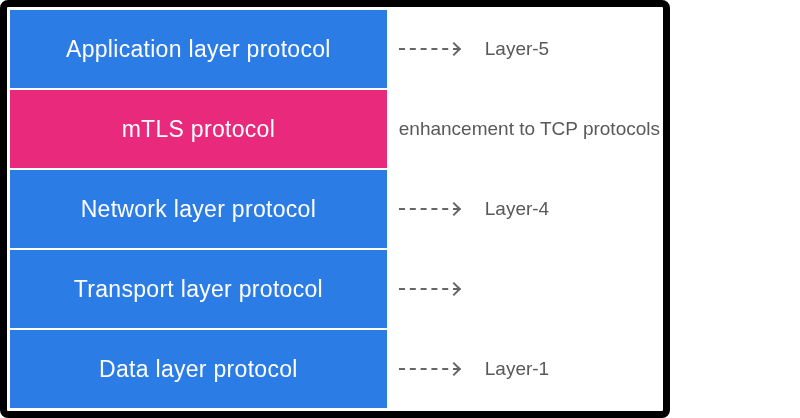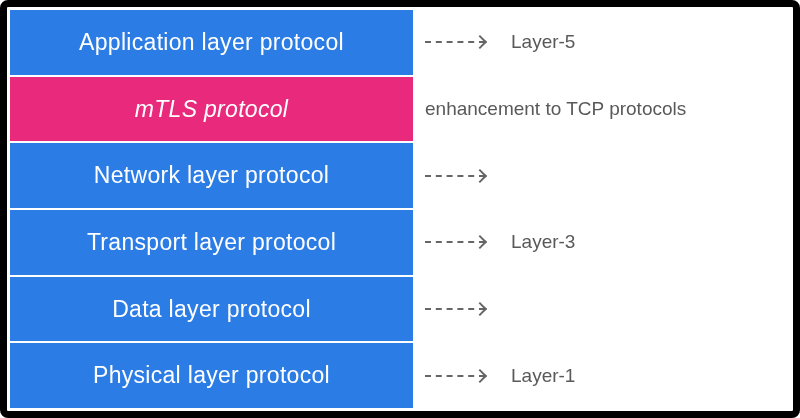--- a/index.html
+++ b/index.html
@@ -6,21 +6,21 @@
     --blue:#2C7CE5;
     --pink:#E9297C;
     --gray:#595959;
     --arrow:#666666;
   }
   *{ box-sizing:border-box; margin:0; padding:0; }
   html,body{ width:800px; height:418px; background:#fff; }
   body{ font-family:"Liberation Sans", sans-serif; }
 
   .frame{
-    width:800px; height:418px;
+    width:670px; height:418px;
     background:#ffffff;
     border:7px solid #000000;
     border-radius:8px;
     padding:3px;
     display:flex;
   }
 
   .stack{
     width:403px;
     height:100%;
@@ -28,21 +28,21 @@
     flex-direction:column;
     gap:2px;
   }
   .layer-box{
     flex:1;
     display:flex;
     align-items:center;
     justify-content:center;
   }
   .layer-box.blue{ background:var(--blue); }
-  .layer-box.pink{ background:var(--pink);font-style:italic; }
+  .layer-box.pink{ background:var(--pink); }
   .layer-box .box-label{
     color:#ffffff;
     font-size:23px;
     font-weight:400;
     letter-spacing:0.3px;
     white-space:nowrap;
   }
 
   .annotations{
     flex:1;
@@ -93,23 +93,20 @@
     </div>
     <div class="layer-box blue">
       <span class="box-label">Network layer protocol</span>
     </div>
     <div class="layer-box blue">
       <span class="box-label">Transport layer protocol</span>
     </div>
     <div class="layer-box blue">
       <span class="box-label">Data layer protocol</span>
     </div>
-    <div class="layer-box blue">
-      <span class="box-label">Physical layer protocol</span>
-    </div>
   </div>
 
   <div class="annotations">
 
     <div class="ann-row">
       <span class="dashed-arrow">
         <span class="shaft"></span>
         <span class="head"></span>
       </span>
       <span class="ann-label with-arrow">Layer-5</span>
@@ -117,29 +114,23 @@
 
     <div class="ann-row">
       <span class="ann-label">enhancement to TCP protocols</span>
     </div>
 
     <div class="ann-row">
       <span class="dashed-arrow">
         <span class="shaft"></span>
         <span class="head"></span>
       </span>
+      <span class="ann-label with-arrow">Layer-4</span>
     </div>
 
-    <div class="ann-row">
-      <span class="dashed-arrow">
-        <span class="shaft"></span>
-        <span class="head"></span>
-      </span>
-      <span class="ann-label with-arrow">Layer-3</span>
-    </div>
 
     <div class="ann-row">
       <span class="dashed-arrow">
         <span class="shaft"></span>
         <span class="head"></span>
       </span>
     </div>
 
     <div class="ann-row">
       <span class="dashed-arrow">

